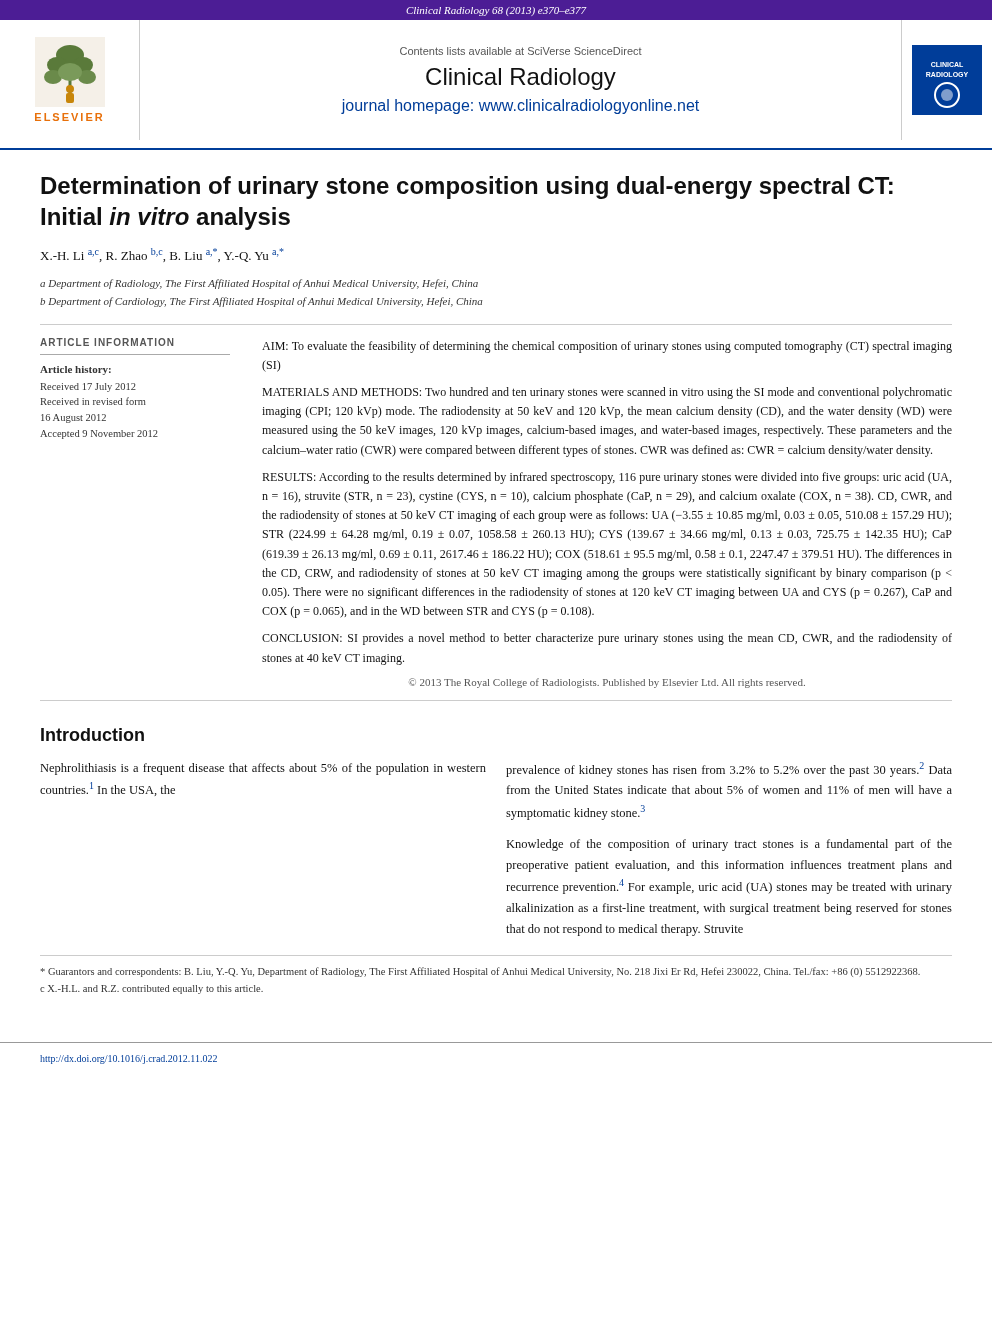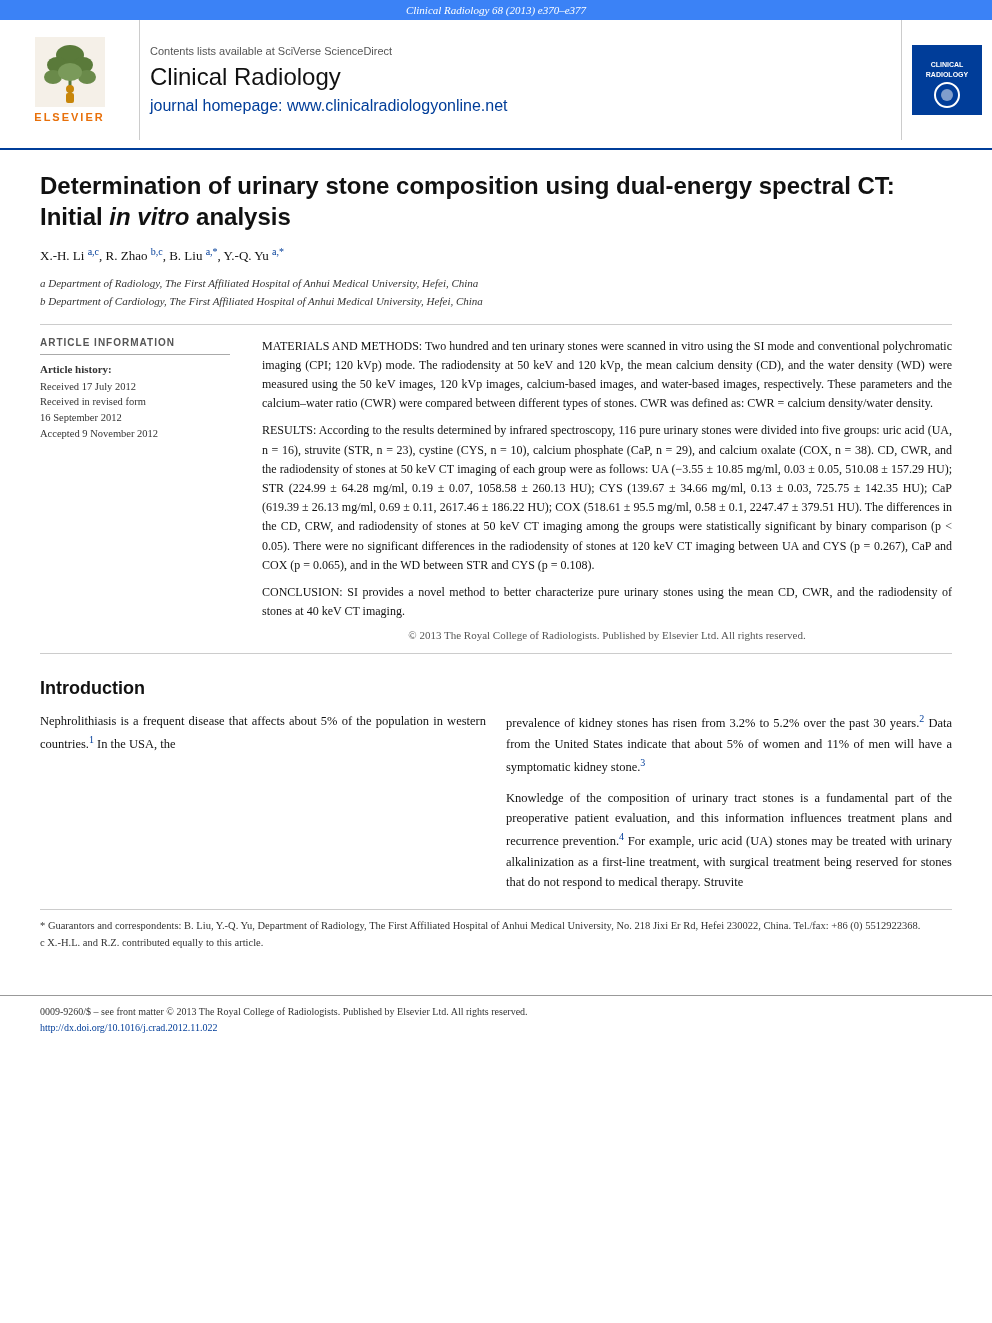--- a/index.html
+++ b/index.html
@@ -7,21 +7,21 @@
       background: #fff;
       font-family: 'Times New Roman', Times, serif;
       font-size: 13px;
       color: #111;
       width: 992px;
       min-height: 1323px;
     }
 
     
     .top-banner {
-      background: #3b82f6;
+      background: #4c1d95;
       color: #fff;
       text-align: center;
       font-size: 11px;
       padding: 4px 0;
       font-style: italic;
     }
 
     
     .journal-header {
       display: flex;
@@ -65,21 +65,21 @@
       font-size: 11px;
       font-weight: bold;
       color: #e8700a;
       letter-spacing: 2px;
     }
 
     .journal-center {
       flex: 1;
       display: flex;
       flex-direction: column;
-      align-items: flex-start;
+      align-items: center;
       justify-content: center;
       gap: 6px;
       padding: 10px;
       border-right: 1px solid #ccc;
     }
 
     .sciverse-link {
       font-size: 11px;
       color: #555;
       font-family: Arial, sans-serif;
@@ -369,26 +369,27 @@
   <hr class="divider">
 
   <div class="two-column">
 
     <div class="left-column">
       <div class="article-info-label">ARTICLE INFORMATION</div>
       <hr class="article-info-divider">
       <div class="history-label">Article history:</div>
       <div class="history-item">Received 17 July 2012</div>
       <div class="history-item">Received in revised form</div>
-      <div class="history-item">16 September 2012</div>
+      <div class="history-item">16 August 2012</div>
       <div class="history-item">Accepted 9 November 2012</div>
     </div>
 
     <div class="right-column">
       <div class="abstract-text">
+        <p>AIM: To evaluate the feasibility of determining the chemical composition of urinary stones using computed tomography (CT) spectral imaging (SI)</p>
         <p>MATERIALS AND METHODS: Two hundred and ten urinary stones were scanned in vitro using the SI mode and conventional polychromatic imaging (CPI; 120 kVp) mode. The radiodensity at 50 keV and 120 kVp, the mean calcium density (CD), and the water density (WD) were measured using the 50 keV images, 120 kVp images, calcium-based images, and water-based images, respectively. These parameters and the calcium–water ratio (CWR) were compared between different types of stones. CWR was defined as: CWR = calcium density/water density.</p>
         <p>RESULTS: According to the results determined by infrared spectroscopy, 116 pure urinary stones were divided into five groups: uric acid (UA, n = 16), struvite (STR, n = 23), cystine (CYS, n = 10), calcium phosphate (CaP, n = 29), and calcium oxalate (COX, n = 38). CD, CWR, and the radiodensity of stones at 50 keV CT imaging of each group were as follows: UA (−3.55 ± 10.85 mg/ml, 0.03 ± 0.05, 510.08 ± 157.29 HU); STR (224.99 ± 64.28 mg/ml, 0.19 ± 0.07, 1058.58 ± 260.13 HU); CYS (139.67 ± 34.66 mg/ml, 0.13 ± 0.03, 725.75 ± 142.35 HU); CaP (619.39 ± 26.13 mg/ml, 0.69 ± 0.11, 2617.46 ± 186.22 HU); COX (518.61 ± 95.5 mg/ml, 0.58 ± 0.1, 2247.47 ± 379.51 HU). The differences in the CD, CRW, and radiodensity of stones at 50 keV CT imaging among the groups were statistically significant by binary comparison (p &lt; 0.05). There were no significant differences in the radiodensity of stones at 120 keV CT imaging between UA and CYS (p = 0.267), CaP and COX (p = 0.065), and in the WD between STR and CYS (p = 0.108).</p>
         <p>CONCLUSION: SI provides a novel method to better characterize pure urinary stones using the mean CD, CWR, and the radiodensity of stones at 40 keV CT imaging.</p>
       </div>
       <div class="copyright-line">© 2013 The Royal College of Radiologists. Published by Elsevier Ltd. All rights reserved.</div>
     </div>
 
   </div>
 
   <hr class="divider">
@@ -416,15 +417,14 @@
   <div class="footnotes-area">
     <p>
       * Guarantors and correspondents: B. Liu, Y.-Q. Yu, Department of Radiology, The First Affiliated Hospital of Anhui Medical University, No. 218 Jixi Er Rd, Hefei 230022, China. Tel./fax: +86 (0) 5512922368.
     </p>
     <p>c X.-H.L. and R.Z. contributed equally to this article.</p>
   </div>
 
 </div>
 
 <div class="footer-area">
-  <p>0009-9260/$ – see front matter © 2013 The Royal College of Radiologists. Published by Elsevier Ltd. All rights reserved.</p>
   <a href="#">http://dx.doi.org/10.1016/j.crad.2012.11.022</a>
 </div>
 
 </body></html>

